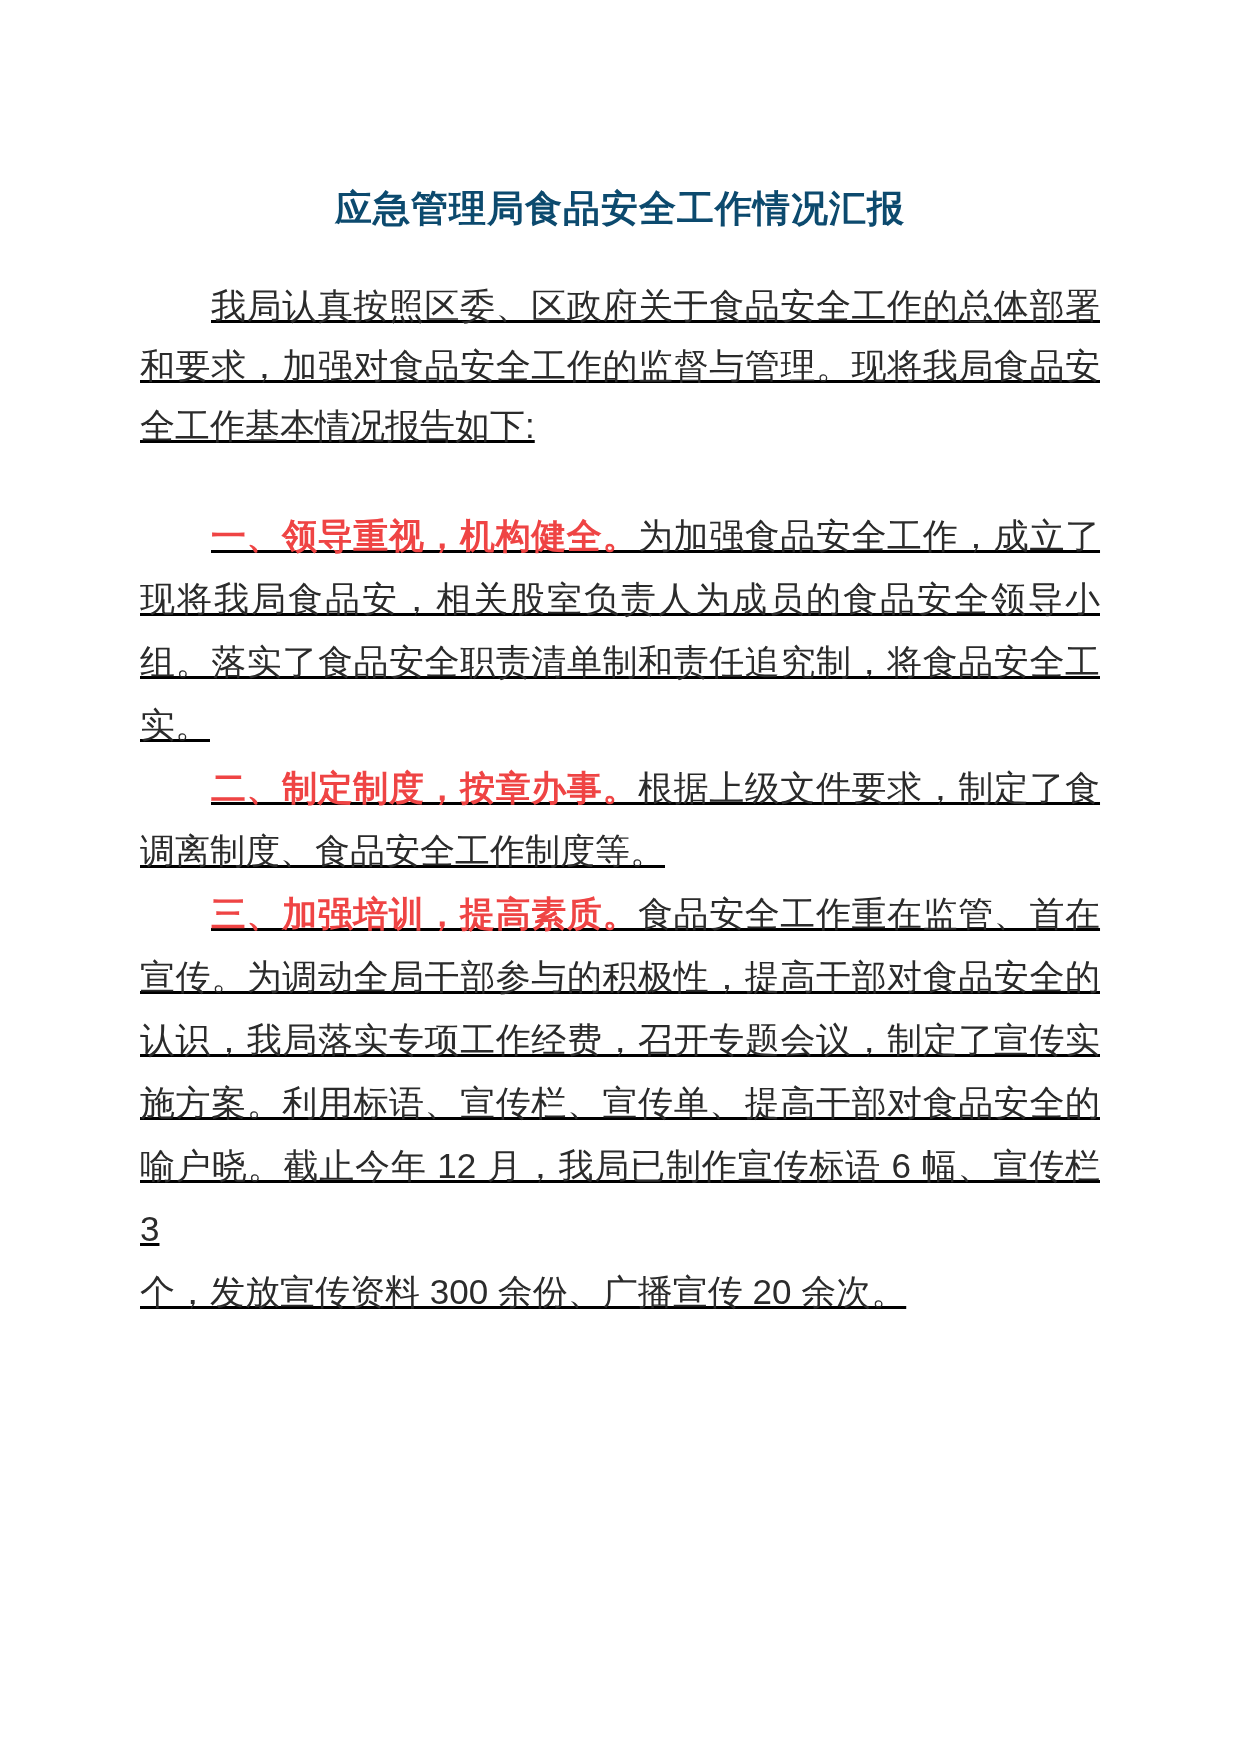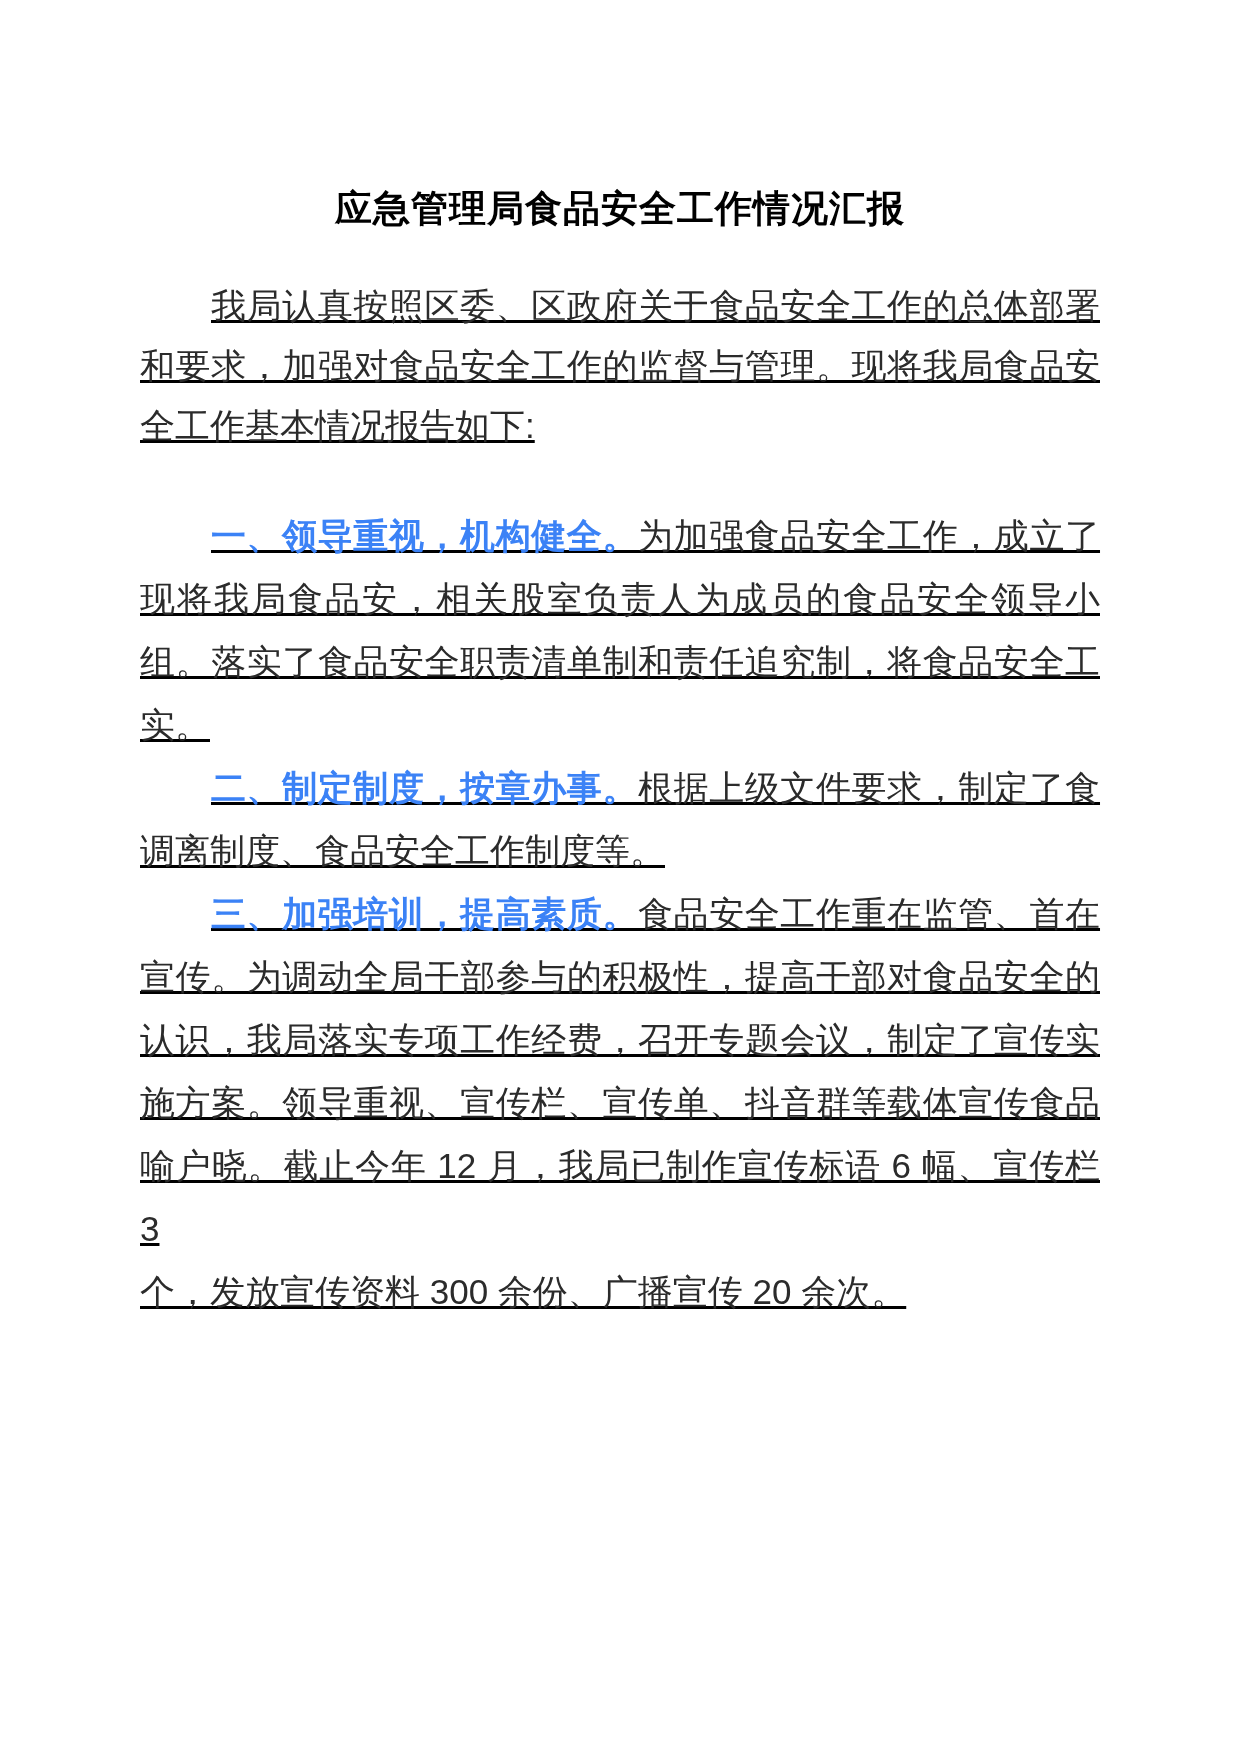--- a/index.html
+++ b/index.html
@@ -14,41 +14,41 @@
     margin: 0 auto;
     background: #ffffff;
     box-sizing: border-box;
     padding: 174px 140px 0 140px;
     font-family: "Liberation Sans", "DejaVu Sans", sans-serif;
     overflow: hidden;
   }
   .doc-title {
     font-size: 37px;
     font-weight: 700;
-    color: #000000;
+    color: #0c4a6e;
     line-height: 70px;
     text-align: center;
     margin-bottom: 32px;
     letter-spacing: 1px;
   }
   .para { margin: 0; text-decoration: underline; }
   .line {
     font-size: 35px;
     color: #2b2b2b;
     text-align: justify;
     text-align-last: justify;
     white-space: normal;
   }
   .line.last { text-align-last: auto; }
   .line.indent { text-indent: 71px; }
   .p-intro .line { line-height: 60px; }
   .para:not(.p-intro) .line { line-height: 63px; }
   .p-section-1 { margin-top: 48px; }
   .run { font-weight: 400; }
-  .run.bold { font-weight: 700; color: #3b82f6; }
+  .run.bold { font-weight: 700; color: #ef4444; }
 </style>
 </head>
 <body>
 
 <div class="page">
   <div class="doc-title">应急管理局食品安全工作情况汇报</div>
   <div>
       <div class="para p-intro">
         <div class="line indent"><span class="run">我局认真按照区委、区政府关于食品安全工作的总体部署</span></div>
         <div class="line"><span class="run">和要求，加强对食品安全工作的监督与管理。现将我局食品安</span></div>
@@ -61,18 +61,18 @@
         <div class="line last"><span class="run">实。</span></div>
       </div>
       <div class="para p-section-2">
         <div class="line indent"><span class="run bold">二、制定制度，按章办事。</span><span class="run">根据上级文件要求，制定了食</span></div>
         <div class="line last"><span class="run">调离制度、食品安全工作制度等。</span></div>
       </div>
       <div class="para p-section-3">
         <div class="line indent"><span class="run bold">三、加强培训，提高素质。</span><span class="run">食品安全工作重在监管、首在</span></div>
         <div class="line"><span class="run">宣传。为调动全局干部参与的积极性，提高干部对食品安全的</span></div>
         <div class="line"><span class="run">认识，我局落实专项工作经费，召开专题会议，制定了宣传实</span></div>
-        <div class="line"><span class="run">施方案。领导重视、宣传栏、宣传单、抖音群等载体宣传食品</span></div>
+        <div class="line"><span class="run">施方案。利用标语、宣传栏、宣传单、提高干部对食品安全的</span></div>
         <div class="line"><span class="run">喻户晓。截止今年 12 月，我局已制作宣传标语 6 幅、宣传栏 3</span></div>
         <div class="line last"><span class="run">个，发放宣传资料 300 余份、广播宣传 20 余次。</span></div>
       </div>
     </div>
 </div>
 
 </body></html>

